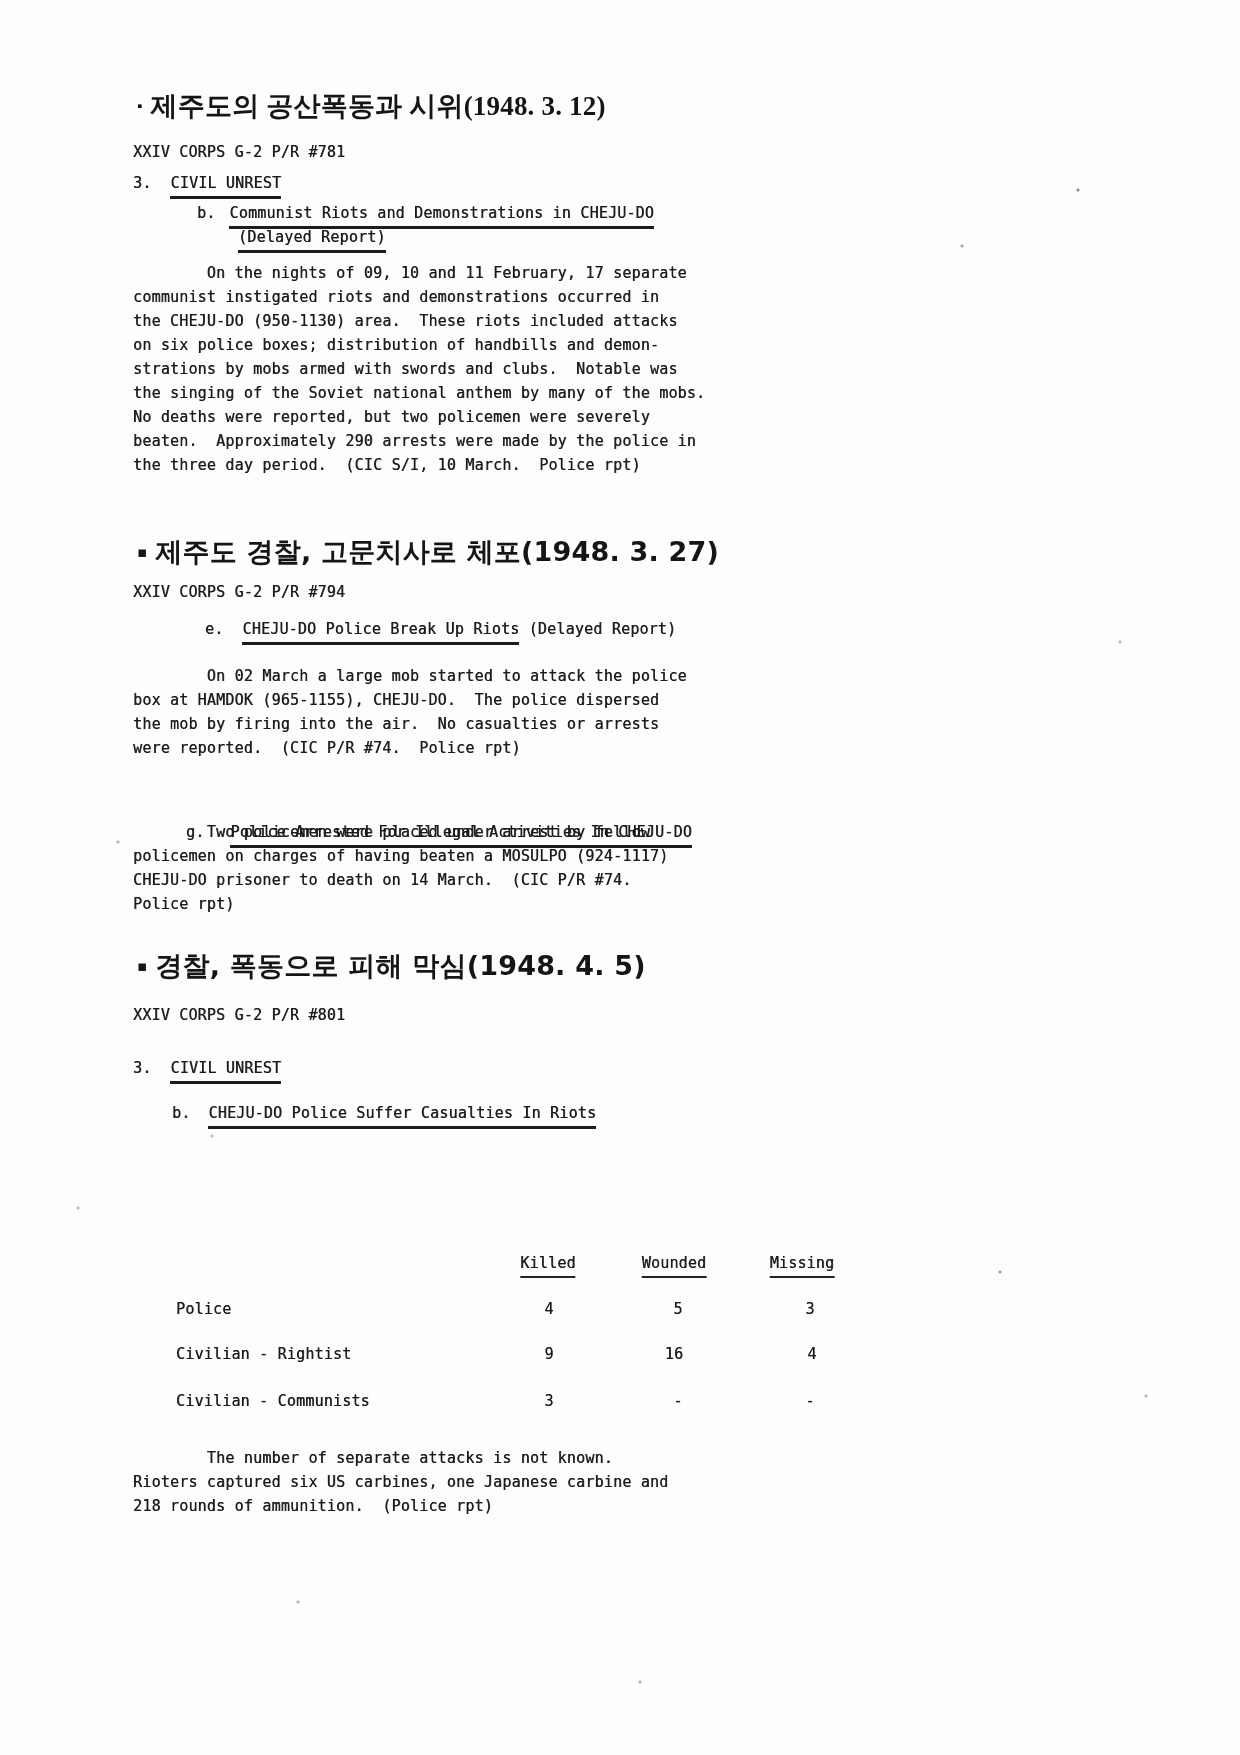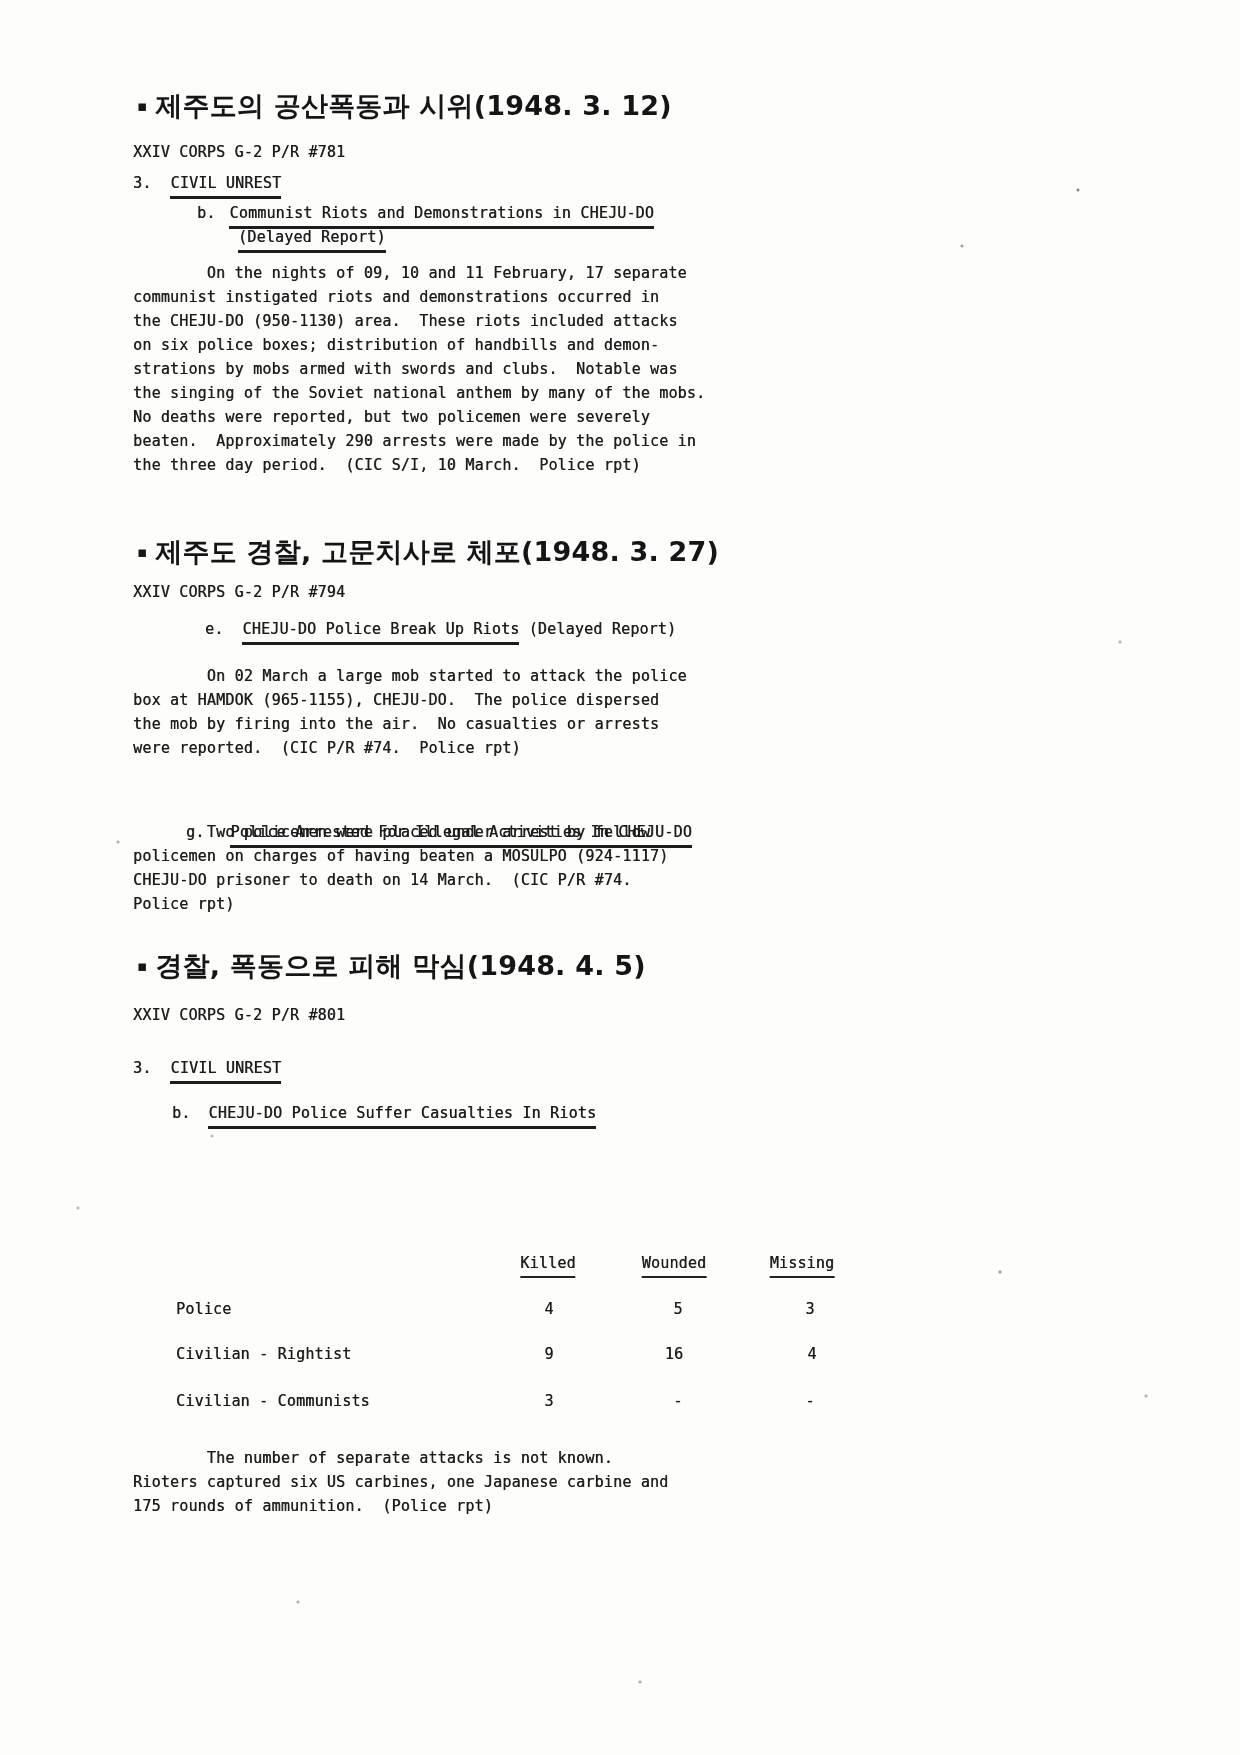--- a/index.html
+++ b/index.html
@@ -49,21 +49,21 @@
     letter-spacing:0.2px;
   }
   .kr .bullet{font-size:15px;vertical-align:4px;margin-right:8px;}
   .center{transform:translateX(-50%);}
 </style>
 </head>
 <body>
 
 <div class="page">
 
-  <div class="kr" style="left:137px;top:88px;"><span class="bullet">▪</span><span>제주도의 공산폭동과 시위(1948. 3. 12)</span></div>
+  <div class="kr" style="left:137px;top:88px;font-family:Liberation Serif, serif;"><span class="bullet">▪</span><span>제주도의 공산폭동과 시위(1948. 3. 12)</span></div>
 
   <div class="tw" style="left:133px;top:140px;">XXIV CORPS G-2 P/R #781</div>
 
   <div class="tw" style="left:133px;top:171px;"><span>3.</span><span class="u" style="margin-left:19px;">CIVIL UNREST</span></div>
 
   <div class="tw" style="left:197px;top:201px;"><span>b.</span><span class="u" style="margin-left:14px;">Communist Riots and Demonstrations in CHEJU-DO</span></div>
   <div class="tw" style="left:238px;top:225px;"><span class="u">(Delayed Report)</span></div>
 
   <div class="tw" style="left:133px;top:261px;">        On the nights of 09, 10 and 11 February, 17 separate
 communist instigated riots and demonstrations occurred in
@@ -116,15 +116,15 @@
   <div class="tw center" style="left:674px;top:1342px;">16</div>
   <div class="tw center" style="left:812px;top:1342px;">4</div>
 
   <div class="tw" style="left:176px;top:1389px;">Civilian - Communists</div>
   <div class="tw center" style="left:549px;top:1389px;">3</div>
   <div class="tw center" style="left:678px;top:1389px;">-</div>
   <div class="tw center" style="left:810px;top:1389px;">-</div>
 
   <div class="tw" style="left:133px;top:1446px;">        The number of separate attacks is not known.
 Rioters captured six US carbines, one Japanese carbine and
-175 rounds of ammunition.  (Police rpt)</div>
+218 rounds of ammunition.  (Police rpt)</div>
 
 </div>
 
 </body></html>

